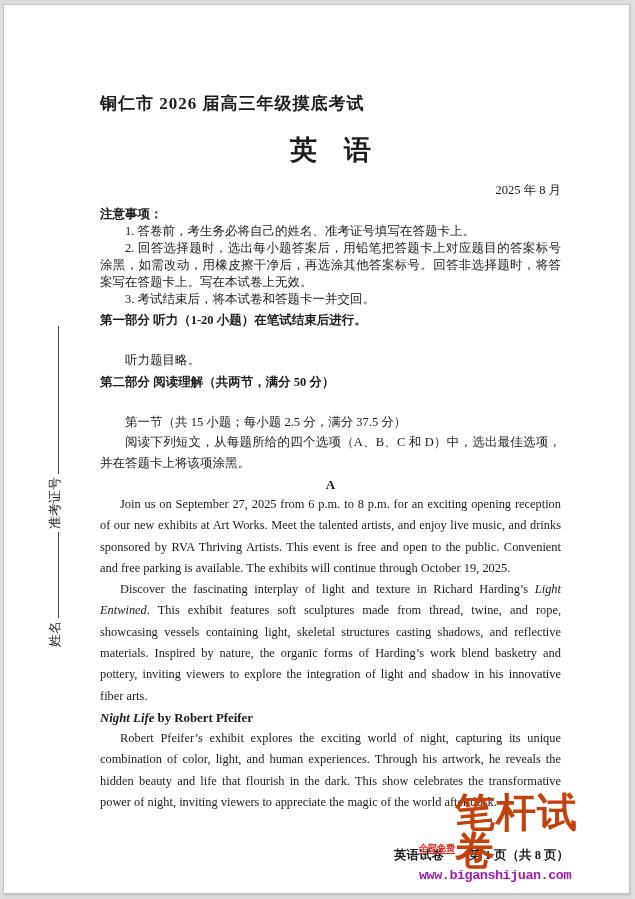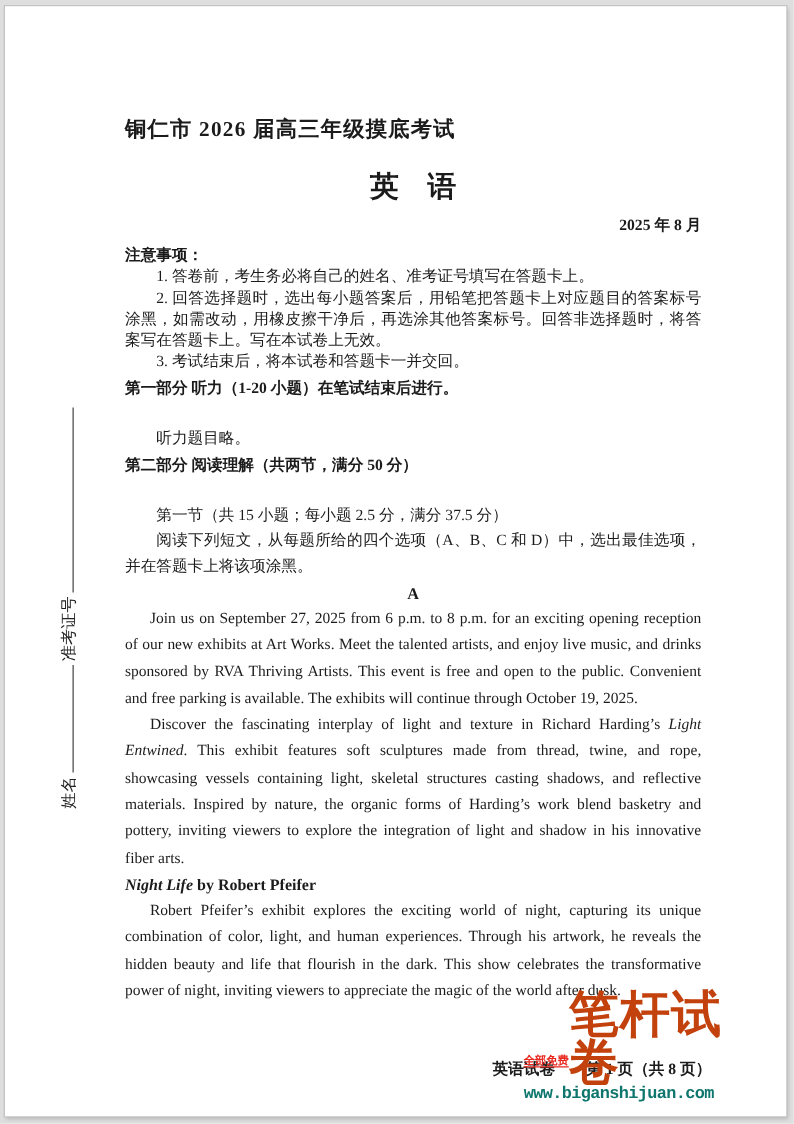--- a/index.html
+++ b/index.html
@@ -13,22 +13,22 @@
   }
   .page {
     position:absolute; left:4px; top:5px; width:625px; height:888px;
     background:#ffffff;
     box-shadow:0 0 0 1px #c4c4c4, 1px 2px 3px rgba(0,0,0,.18);
   }
   .content { padding:75px 68px 0 96px; }
 
   .security { font-size:12.5px; font-weight:bold; line-height:16px; letter-spacing:.5px; }
   .exam-title { font-size:17px; font-weight:bold; margin-top:12px; line-height:24px; letter-spacing:1px; }
-  .subject { font-size:23px; font-weight:bold; text-align:center; margin-top:14px; line-height:40px; }
-  .date { font-size:12.5px; text-align:right; margin-top:2px; line-height:17px;font-weight:bold; }
+  .subject { font-size:27px; font-weight:bold; text-align:center; margin-top:14px; line-height:40px; }
+  .date { font-size:12.5px; text-align:right; margin-top:12px; line-height:17px; }
 
   .notice-head { font-size:12.5px; font-weight:bold; margin-top:7px; line-height:17px; }
   .notice-item { font-size:12.5px; line-height:17px; text-indent:2em; text-align:justify; }
   .part-head { font-size:12.5px; font-weight:bold; line-height:20px; margin-top:2px; }
   .indent-line { font-size:12.5px; line-height:20px; text-indent:2em;margin-top:20px; }
   .para-cn { font-size:12.5px; line-height:21px; text-indent:2em; text-align:justify; }
 
   .passage-label { font-size:13px; font-weight:bold; text-align:center; line-height:18px; margin-top:2px; font-family:"Liberation Serif",serif; }
   .para-en { font-size:12.4px; line-height:21.3px; text-indent:20px; text-align:justify; font-family:"Liberation Serif","DejaVu Serif",serif; }
   .exhibit-head { font-size:12.8px; font-weight:bold; line-height:20px; margin-top:1px; }
@@ -46,21 +46,21 @@
   }
   .uline { display:inline-block; height:1px; background:#4a4a4a; vertical-align:baseline; margin:0 3px; }
   .u-name { width:86px; }
   .u-ticket { width:148px; }
 
   
   .watermark { position:absolute; right:34px; bottom:10px; width:176px; }
   .brand-row { display:flex; align-items:flex-end; }
   .free { font-size:9px; line-height:10px; border-bottom:1px solid currentColor; margin-bottom:15px; white-space:nowrap; font-family:"Liberation Sans",sans-serif; font-weight:bold; }
   .brand { font-size:40px; font-weight:bold; line-height:0.95; color:#c2410c; font-family:"Liberation Sans","DejaVu Sans",sans-serif; letter-spacing:1px; }
-  .url { font-family:"Liberation Mono","DejaVu Sans Mono",monospace; font-size:13.5px; font-weight:bold; color:#0f766e; margin-top:-1px; letter-spacing:-0.5px; }
+  .url { font-family:"Liberation Mono","DejaVu Sans Mono",monospace; font-size:13.5px; font-weight:bold; color:#a21caf; margin-top:-1px; letter-spacing:-0.5px; }
 </style>
 </head>
 <body>
 
 <div class="page">
 
   <div class="side-labels"><span>姓名</span><span class="uline u-name"></span><span>准考证号</span><span class="uline u-ticket"></span></div>
 
   <div class="content">
     <div class="exam-title">铜仁市 2026 届高三年级摸底考试</div>

